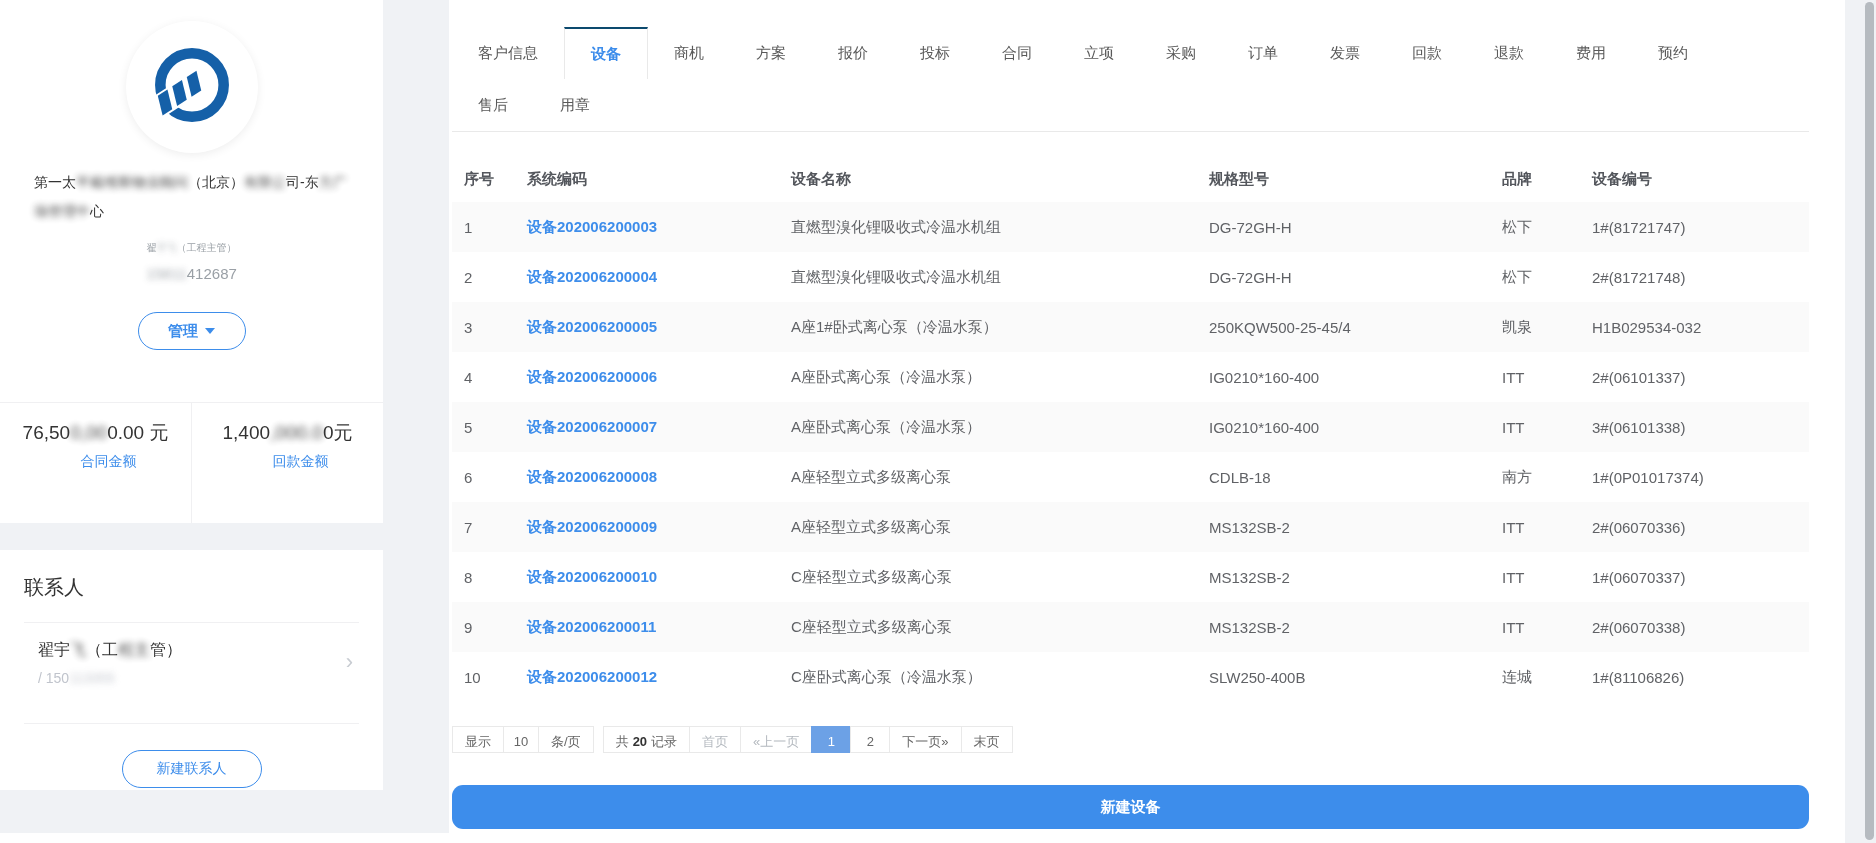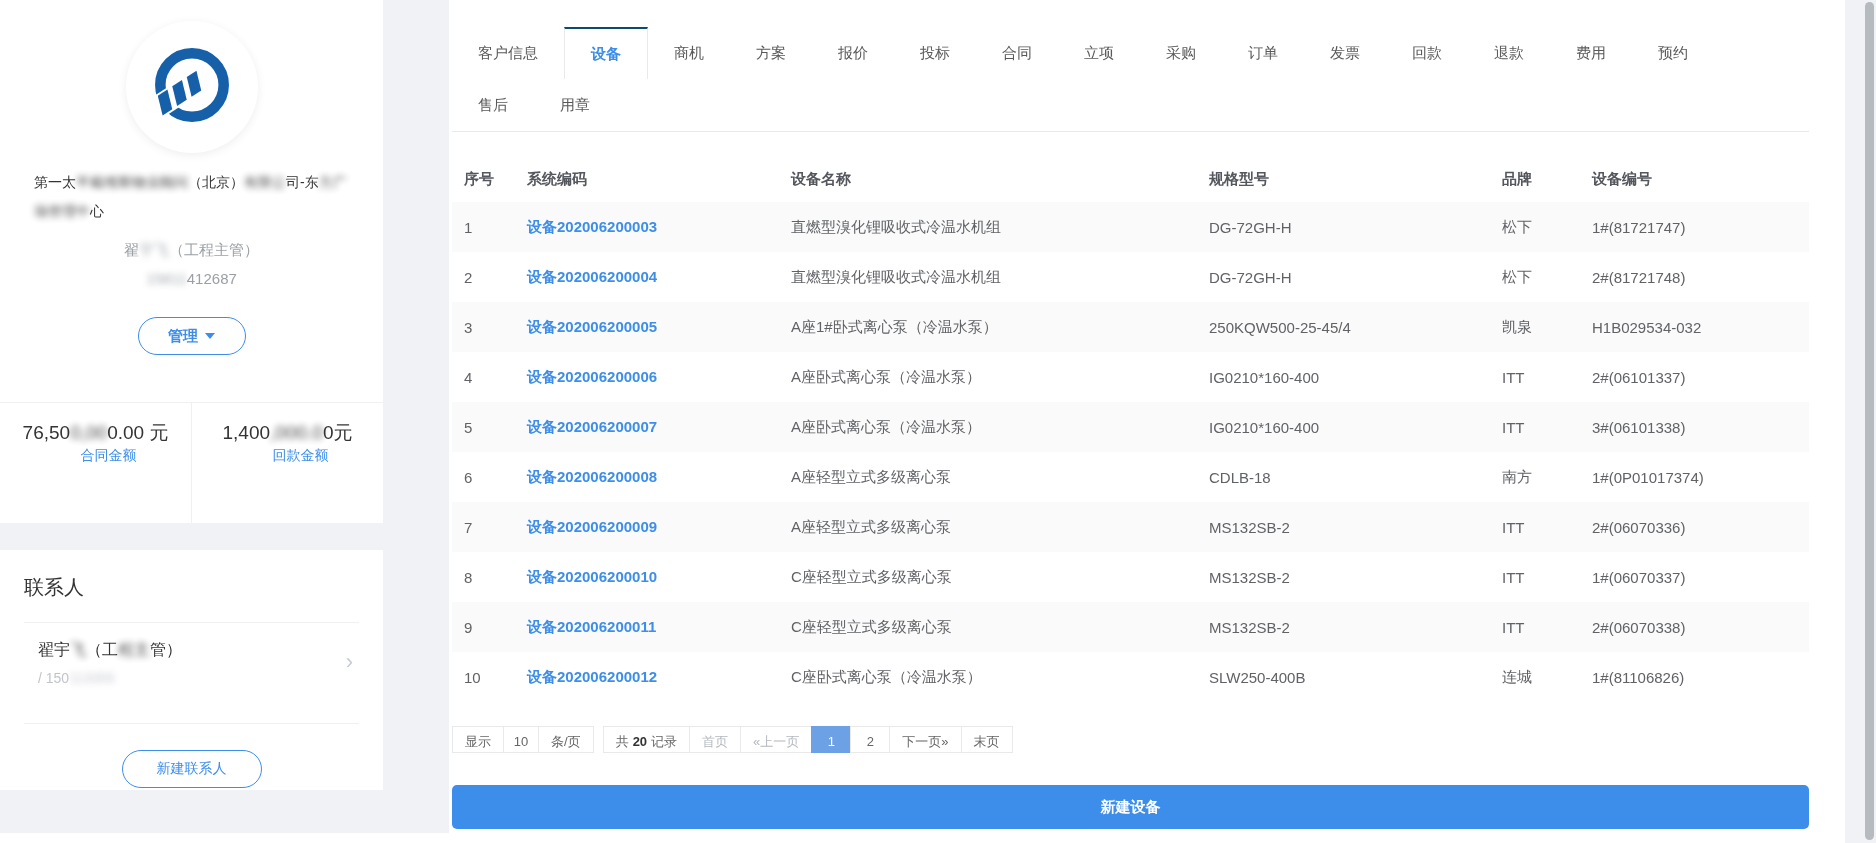--- a/index.html
+++ b/index.html
@@ -10,31 +10,31 @@
   }
   .redact { filter:blur(3px); opacity:.9; }
 
   
   .left-col { position:absolute; left:0; top:0; width:383px; height:843px; background:#f0f2f5; }
   .card { background:#fff; }
   .profile-card { position:absolute; left:0; top:0; width:383px; height:523px; }
   .avatar-wrap { width:132px; height:132px; border-radius:50%; background:#fff;
     margin:21px auto 0; box-shadow:0 2px 10px rgba(0,0,0,.07); display:flex; align-items:center; justify-content:center; }
   .company-name { margin:15px auto 0; padding:0 34px; font-size:14px; line-height:29px; text-align:left; color:#333; }
-  .owner-line { margin-top:15px; text-align:center; font-size:15px; color:#9aa0a6; }
+  .owner-line { margin-top:15px; text-align:center; font-size:10px; color:#9aa0a6; }
   .phone-line { margin-top:10px; text-align:center; font-size:15px; color:#9aa0a6; }
   .manage-btn { margin:30px auto 0; width:108px; height:38px; border:1px solid #3D8DEB; border-radius:19px;
     color:#3D8DEB; font-size:15px; font-weight:bold; display:flex; align-items:center; justify-content:center; gap:7px;
     background:#fff; cursor:pointer; }
   .caret-down { width:0; height:0; border-left:5px solid transparent; border-right:5px solid transparent; border-top:6px solid #3D8DEB; }
   .stats-row { position:absolute; left:0; bottom:0; width:100%; height:121px; border-top:1px solid #f0f0f2; display:flex; }
   .stat-cell { flex:1; padding-top:17px; text-align:center; }
   .stat-cell + .stat-cell { border-left:1px solid #f0f0f2; }
   .stat-value { font-size:19px; color:#333; max-width:172px; margin:0 auto; line-height:26px; }
-  .stat-label { margin-top:1px; font-size:14px; color:#3D8DEB; cursor:pointer;padding-left:26px; }
+  .stat-label { margin-top:7px; font-size:14px; color:#3D8DEB; cursor:pointer;padding-left:26px; }
 
   .contacts-card { position:absolute; left:0; top:550px; width:383px; height:240px; padding:24px 24px 0; }
   .contacts-title { font-size:20px; color:#333; }
   .contacts-divider { height:1px; background:#f0f0f2; margin-top:21px; }
   .contact-item { position:relative; padding:17px 0 16px 14px; cursor:pointer; }
   .contact-name { font-size:16px; color:#333; }
   .contact-phone { margin-top:9px; font-size:14px; color:#c0c4cc; }
   .contact-chevron { position:absolute; right:6px; top:34px; color:#c8ccd2; font-size:22px; line-height:10px; }
   .new-contact-btn { margin:26px auto 0; width:140px; height:38px; border:1px solid #3D8DEB; border-radius:19px;
     color:#3D8DEB; font-size:14px; background:#fff; display:flex; align-items:center; justify-content:center; cursor:pointer; }
@@ -66,21 +66,21 @@
   .pg-group + .pg-group { margin-left:9px; }
   .pcell { border:1px solid #e9e9e9; background:#fff; line-height:29px; height:27px; padding:0 12px; margin-left:-1px; white-space:nowrap; }
   .pcell:first-child { margin-left:0; }
   .pcell.value { width:36px; padding:0; text-align:center; }
   .pcell.muted { color:#b4b9bf; }
   .pcell.page { width:40px; padding:0; text-align:center; cursor:pointer; }
   .pcell.active { background:#6CA1E6; border-color:#6CA1E6; color:#fff; }
   .pcell.clickable { cursor:pointer; }
   .total-count { font-weight:bold; color:#333; padding:0 4px; }
 
-  .new-device-btn { margin-top:32px; height:44px; background:#3D8DEB; border-radius:5px; color:#fff;
+  .new-device-btn { margin-top:32px; height:44px; background:#3D8DEB; border-radius:11px; color:#fff;
     font-size:15px; font-weight:bold; text-align:center; line-height:44px; cursor:pointer; }
 
   
   .right-gutter { position:absolute; left:1845px; top:0; width:31px; height:843px; background:#f0f2f5; }
   .scrollbar-thumb { position:absolute; right:2px; top:2px; width:9px; height:838px; background:#b6bbc0; border-radius:5px; }
 </style>
 </head>
 <body>
 
 <div class="left-col">

